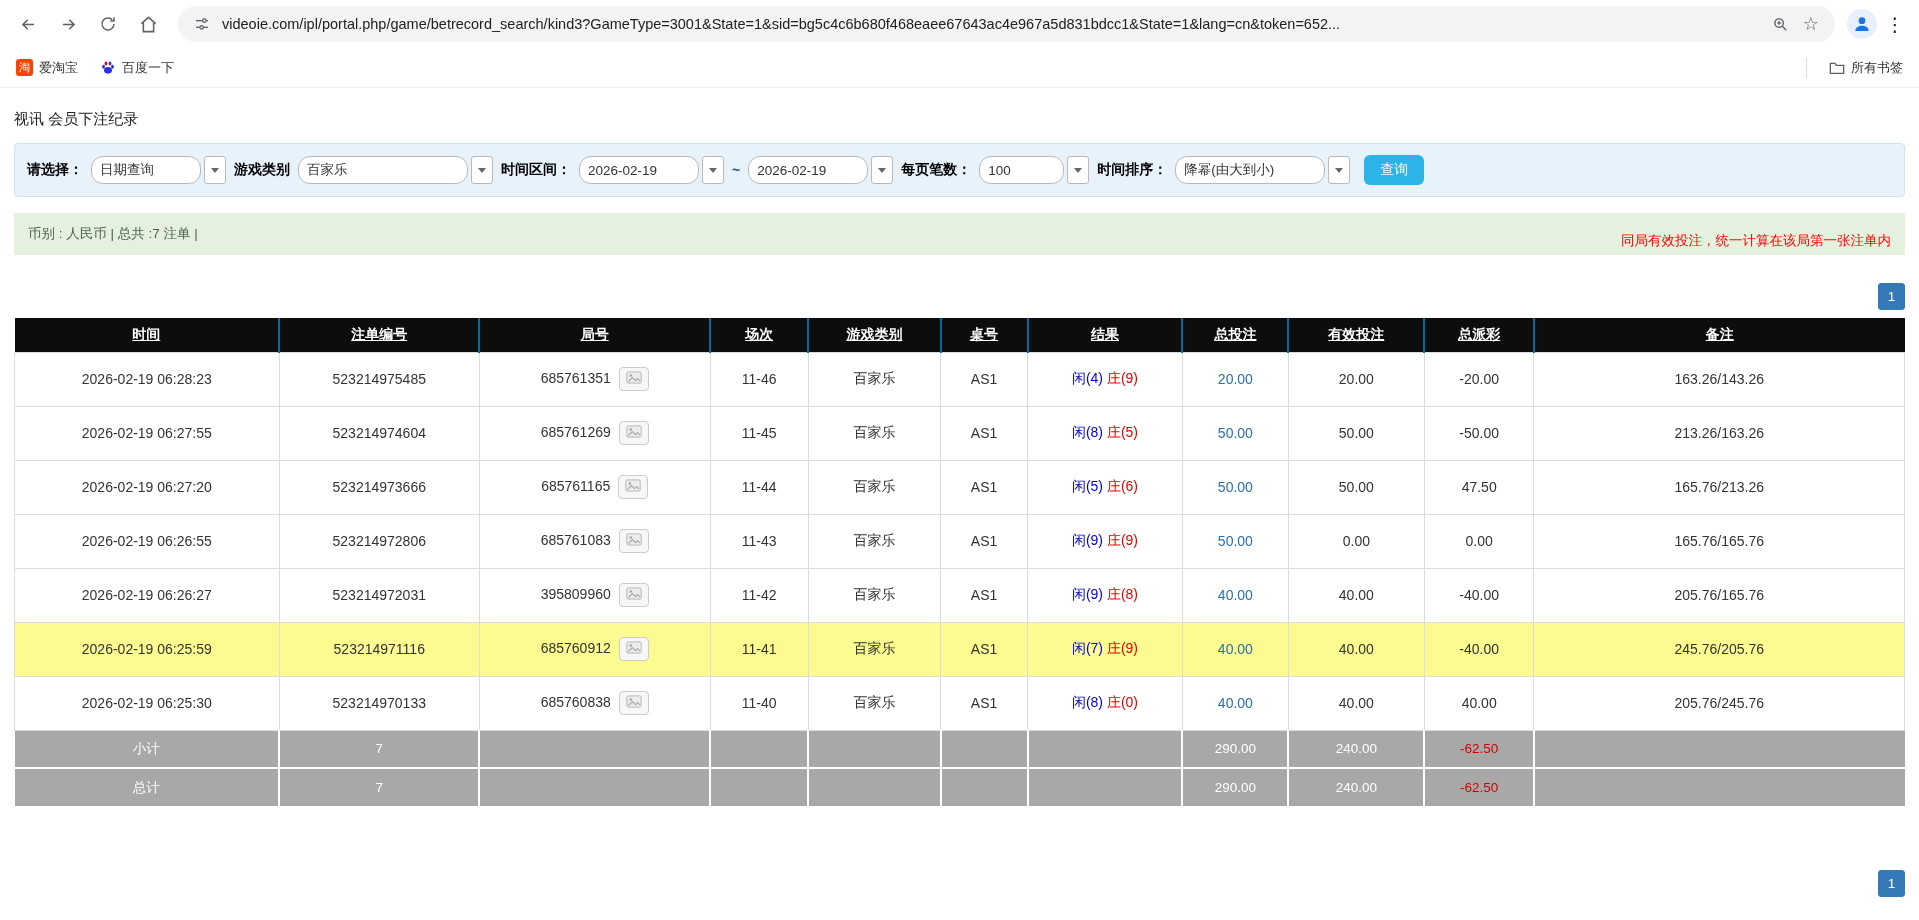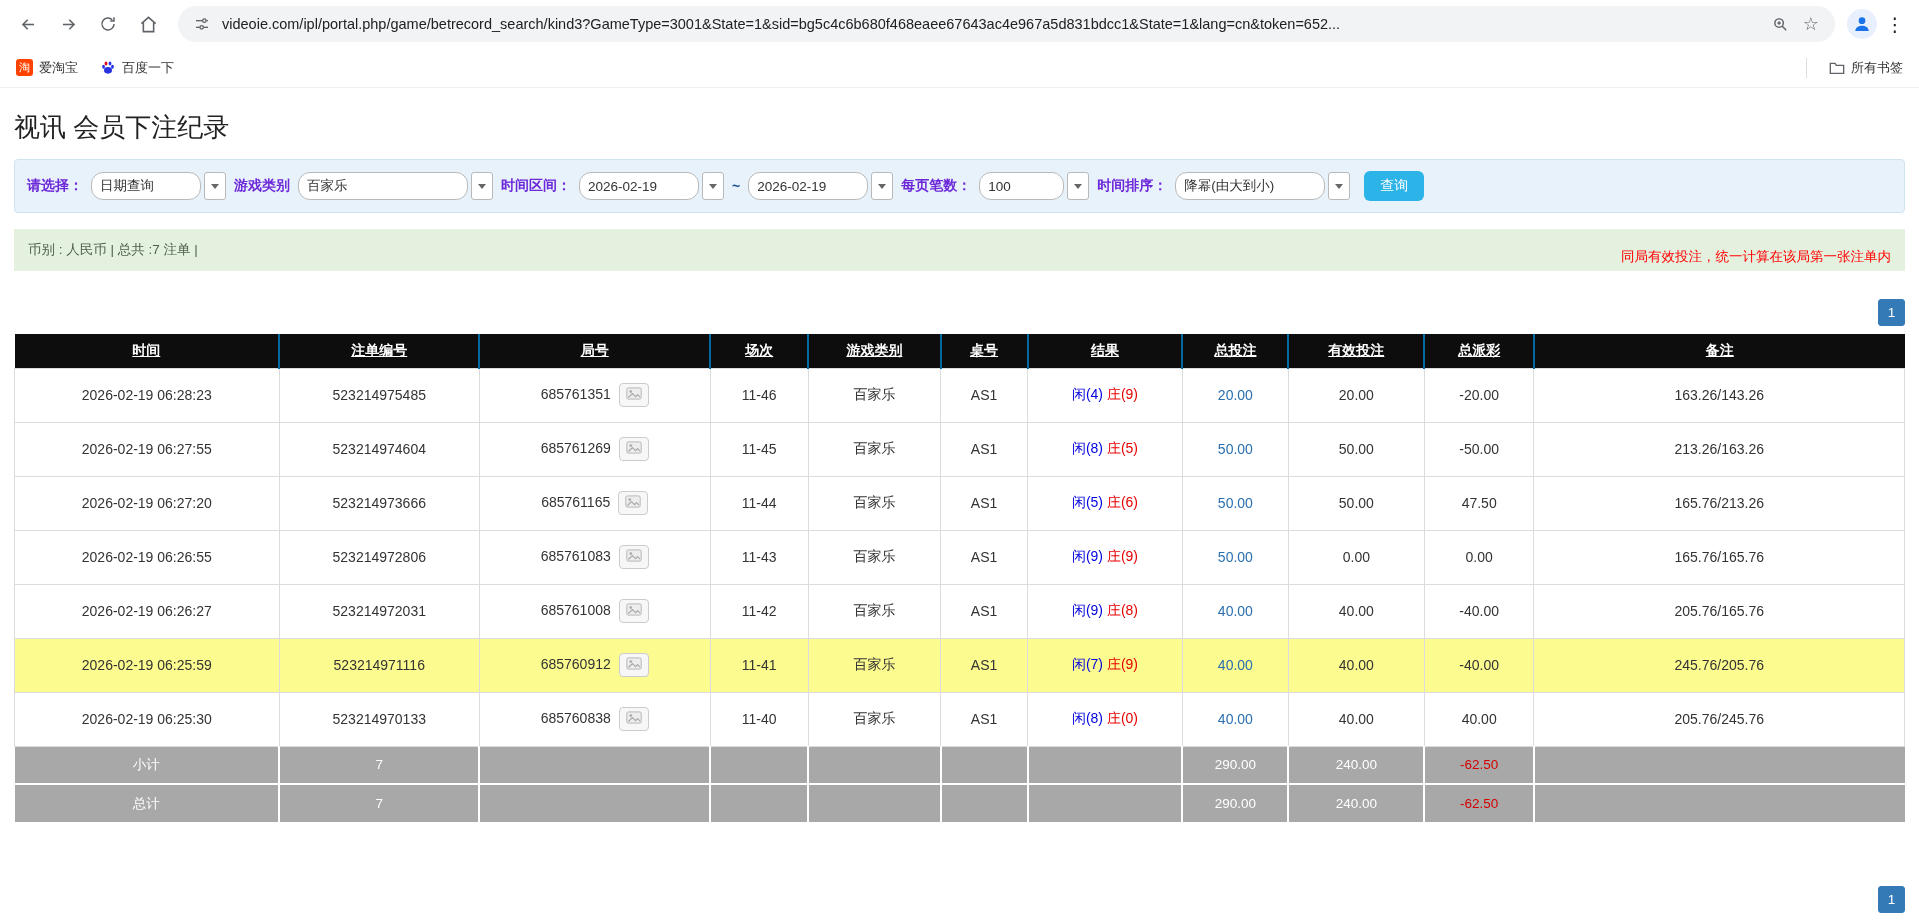--- a/index.html
+++ b/index.html
@@ -28,24 +28,24 @@
 .avatar{width:30px;height:30px;border-radius:50%;background:#e8f0fe;display:flex;align-items:center;justify-content:center;cursor:pointer;border:none;}
 
 .bookmarks{height:40px;display:flex;align-items:center;padding:0 16px;gap:22px;font-size:13px;color:#333;border-bottom:1px solid #f0f0f0;}
 .bm{display:flex;align-items:center;gap:6px;cursor:pointer;}
 .bm-fav{width:17px;height:17px;border-radius:3px;display:flex;align-items:center;justify-content:center;font-size:11px;color:#fff;}
 .bm-tao{background:#ff4200;}
 .bm-spacer{flex:1;}
 .bm-divider{width:1px;height:20px;background:#dadce0;}
 
 .page{padding:8px 14px 0;}
-.page-title{font-size:26px;font-weight:400;color:#222;margin:14px 0;}
+.page-title{font-size:15px;font-weight:400;color:#222;margin:14px 0;}
 .filterbar{height:54px;background:#e7f2fa;border:1px solid #cfe3f1;border-radius:4px;
   display:flex;align-items:center;padding:0 12px;gap:8px;font-size:14px;}
-.flabel{color:#6d28d9;font-weight:bold;white-space:nowrap;}
+.flabel{color:#000000;font-weight:bold;white-space:nowrap;}
 .combo{display:flex;align-items:center;}
 .combo-input{height:28px;border:1px solid #b9b9b9;border-radius:12px;padding:0 8px;font-size:13.5px;
   color:#333;background:#fff;font-family:inherit;}
 .w110{width:110px}.w170{width:170px}.w120{width:120px}.w85{width:85px}.w150{width:150px}
 .combo-btn{width:22px;height:28px;margin-left:3px;border:1px solid #b9b9b9;border-radius:3px;background:#fff;
   cursor:pointer;display:flex;align-items:center;justify-content:center;}
 .tri{width:0;height:0;border-left:4px solid transparent;border-right:4px solid transparent;border-top:5px solid #666;}
 .tilde{color:#17508e;font-weight:bold;}
 .search-btn{height:30px;padding:0 16px;margin-left:6px;border:none;border-radius:6px;
   background:var(--search-btn);color:#fff;font-size:14px;cursor:pointer;}
@@ -320,21 +320,21 @@
           <td>AS1</td>
           <td><span class="res-player">闲(9)</span> <span class="res-banker">庄(9)</span></td>
           <td><a class="bet-link">50.00</a></td>
           <td>0.00</td>
           <td>0.00</td>
           <td>165.76/165.76</td>
         </tr>
         <tr>
           <td>2026-02-19 06:26:27</td>
           <td>523214972031</td>
-          <td><span>685761008</span><button class="replay-btn"><svg width="16" height="13" viewBox="0 0 20 16">
+          <td><span>395809960</span><button class="replay-btn"><svg width="16" height="13" viewBox="0 0 20 16">
                 <rect x="1" y="1" width="18" height="14" rx="2" fill="#ededed" stroke="#aaa"></rect>
                 <circle cx="6" cy="5.6" r="1.7" fill="#aaa"></circle>
                 <path d="M3 13l5-5 4 4 2.5-2.5 3 3" stroke="#aaa" fill="none" stroke-width="1.5"></path>
               </svg></button></td>
           <td>11-42</td>
           <td>百家乐</td>
           <td>AS1</td>
           <td><span class="res-player">闲(9)</span> <span class="res-banker">庄(8)</span></td>
           <td><a class="bet-link">40.00</a></td>
           <td>40.00</td>

